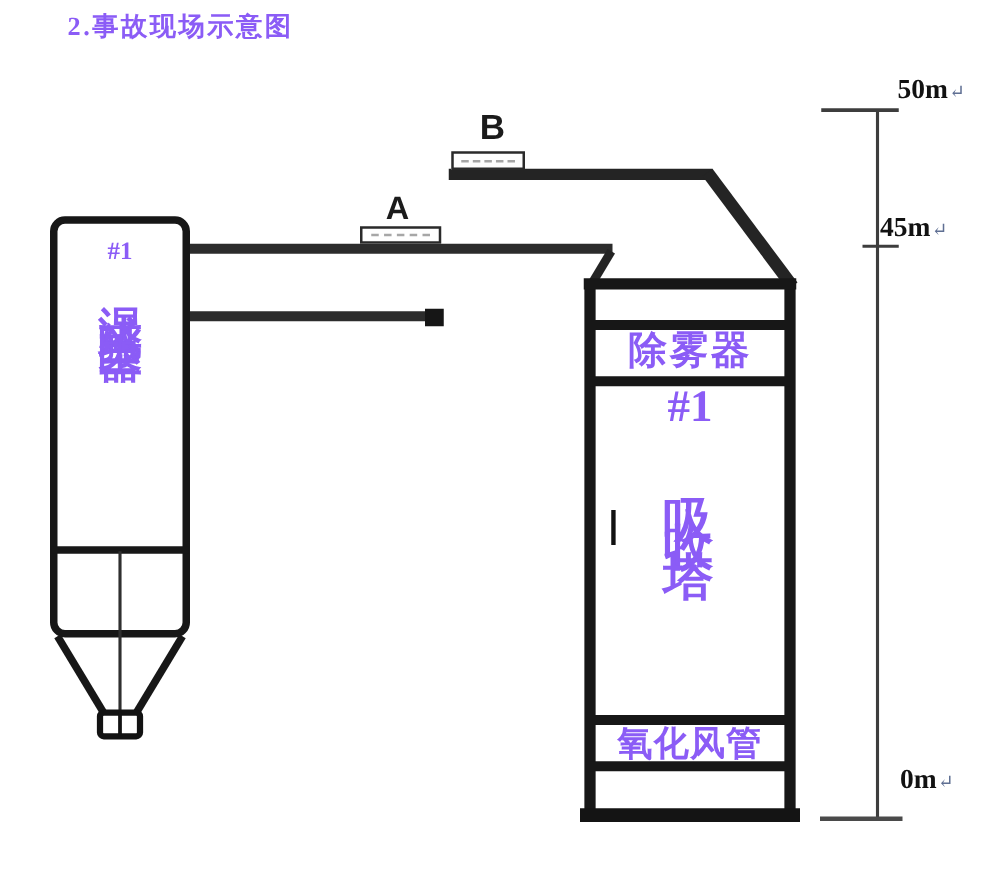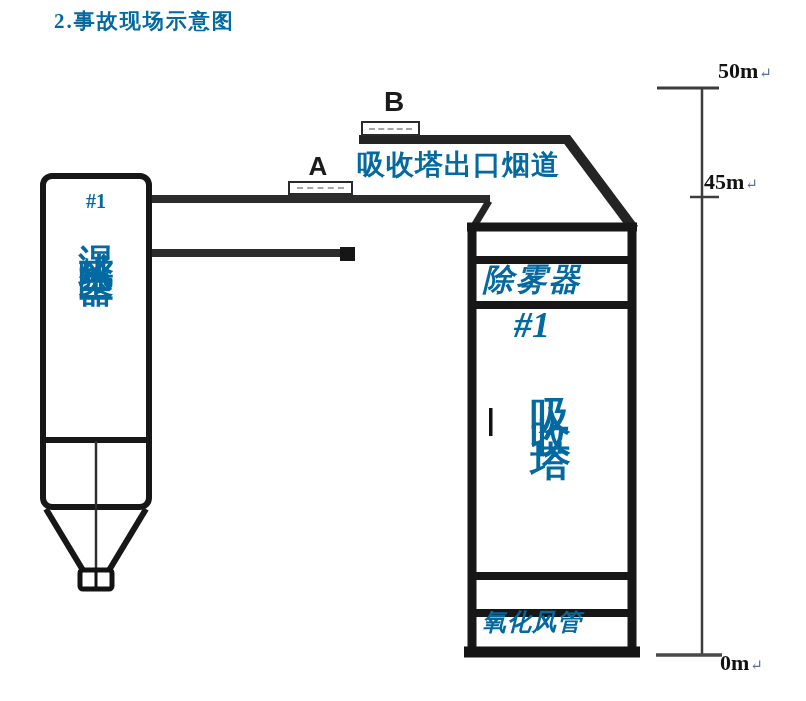--- a/index.html
+++ b/index.html
@@ -7,21 +7,21 @@
     position:relative;
     width:806px;height:701px;
     background:#ffffff;
     font-family:"Liberation Sans", sans-serif;
     overflow:hidden;
   }
   .abs{position:absolute;}
   .cjk{
     font-family:"Liberation Serif","DejaVu Serif",serif;
     font-weight:700;
-    color:#0369a1;
+    color:#8b5cf6;
     line-height:1;
     white-space:nowrap;
   }
   .vtext{
     writing-mode:vertical-rl;
     text-orientation:upright;
   }
   .title{
     left:54px;top:11px;
     font-size:21px;letter-spacing:2px;
@@ -43,34 +43,34 @@
     box-sizing:border-box;
     display:flex;align-items:center;justify-content:center;
   }
   .marker-box .dash{
     width:78%;height:0;
     border-top:2px dashed #a6a6a6;
   }
   .box-a{left:288px;top:181px;width:65px;height:14px;}
   .box-b{left:361px;top:121px;width:59px;height:15px;}
   
-  .tower-band{left:452px;width:160px;text-align:center;font-style:italic;}
+  .tower-band{left:472px;width:160px;text-align:center;}
   .demister-label{top:264px;font-size:31px;letter-spacing:2px;}
   .tower-num{top:307px;font-size:36px;}
   .tower-name{left:530px;top:366px;font-size:40px;letter-spacing:21px;}
-  .oxidation-label{top:582px;font-size:24px;letter-spacing:1px;margin-top:28px;}
+  .oxidation-label{top:582px;font-size:28px;letter-spacing:1px;}
   
   .scale-label{
     font-family:"Liberation Serif","DejaVu Serif",serif;
     font-weight:700;color:#121212;font-size:22px;line-height:1;
     white-space:nowrap;
   }
   .scale-50{left:718px;top:60px;text-align:right;}
   .scale-45{left:704px;top:171px;}
-  .scale-0{left:720px;top:652px;}
+  .scale-0{left:720px;top:612px;}
   .ret{
     font-size:15px;font-weight:400;
     margin-left:1px;
   }
   svg.linework{left:0;top:0;}
 </style>
 </head>
 <body>
 
 <div class="page">
@@ -107,21 +107,20 @@
 
     <line x1="702" y1="88" x2="702" y2="655" stroke="#3d3d3d" stroke-width="2.5"></line>
     <line x1="657" y1="88" x2="719" y2="88" stroke="#3d3d3d" stroke-width="3"></line>
     <line x1="690" y1="197" x2="719" y2="197" stroke="#3d3d3d" stroke-width="2.5"></line>
     <line x1="656" y1="655" x2="722" y2="655" stroke="#4a4a4a" stroke-width="3.5"></line>
   </svg>
 
   <div class="abs cjk vessel-num">#1</div>
   <div class="abs cjk vtext vessel-name">湿式除尘器</div>
 
-  <div class="abs cjk outlet-flue-label">吸收塔出口烟道</div>
 
   <div class="abs pt pt-a">A</div>
   <div class="abs marker-box box-a">
     <div class="dash"></div>
   </div>
 
   <div class="abs pt pt-b">B</div>
   <div class="abs marker-box box-b">
     <div class="dash"></div>
   </div>

